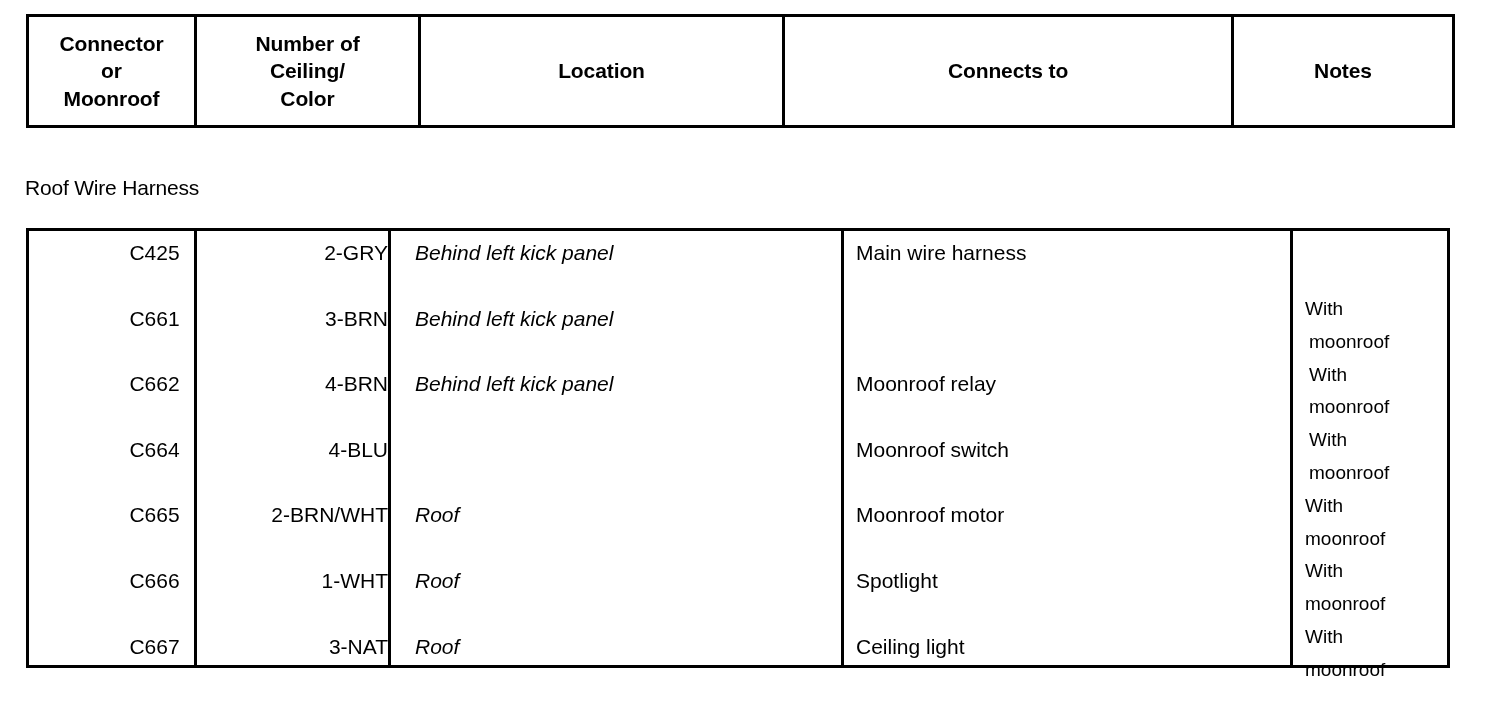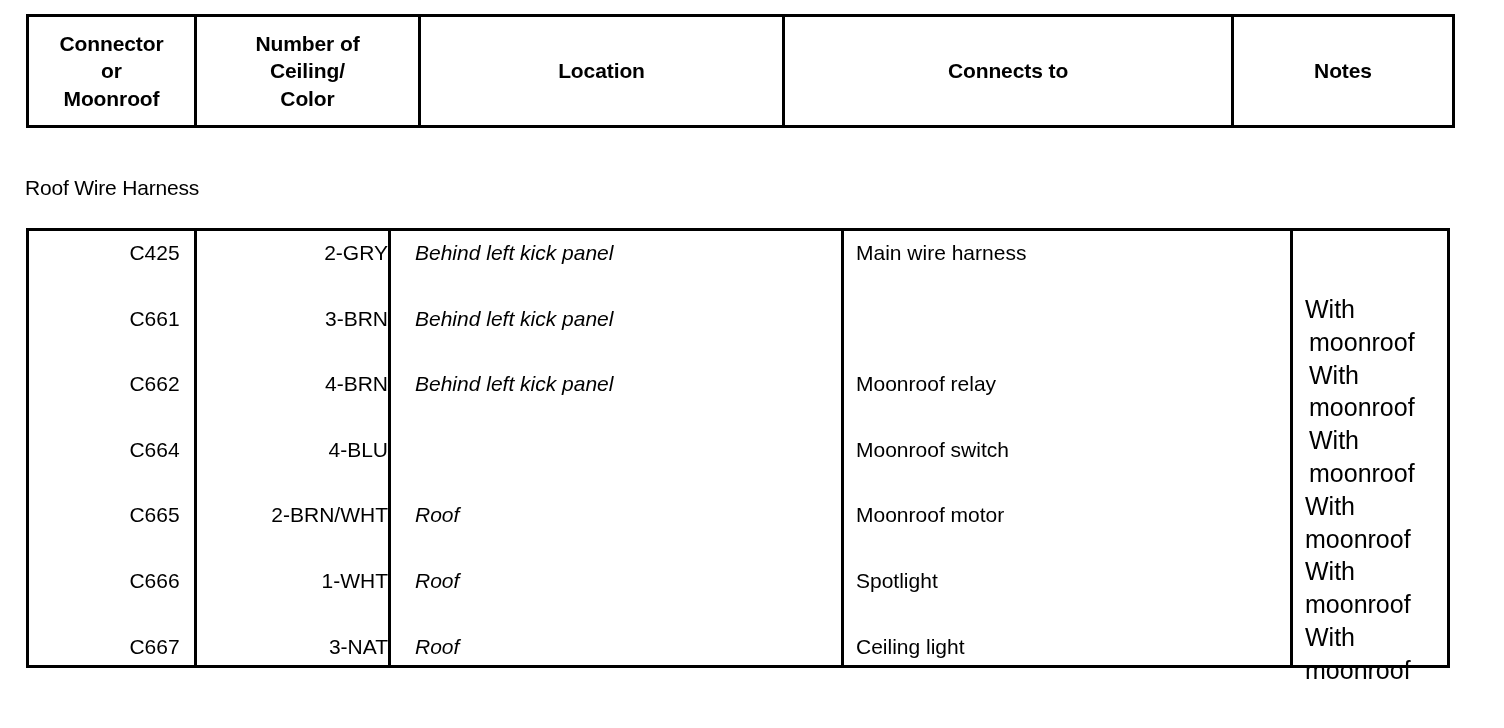--- a/index.html
+++ b/index.html
@@ -110,21 +110,21 @@
   .c-connects {
     left: 827px;
   }
 
   
   #notes-flow {
     position: absolute;
     left: 1276px;
     top: 62px;
     width: 140px;
-    font-size: 25px;
+    font-size: 19px;
     line-height: 32.8px;
   }
   #notes-flow .nline {
     white-space: nowrap;
   }
   #notes-flow .nline.indent { padding-left: 4px; }
 </style>
 </head>
 <body>
 

